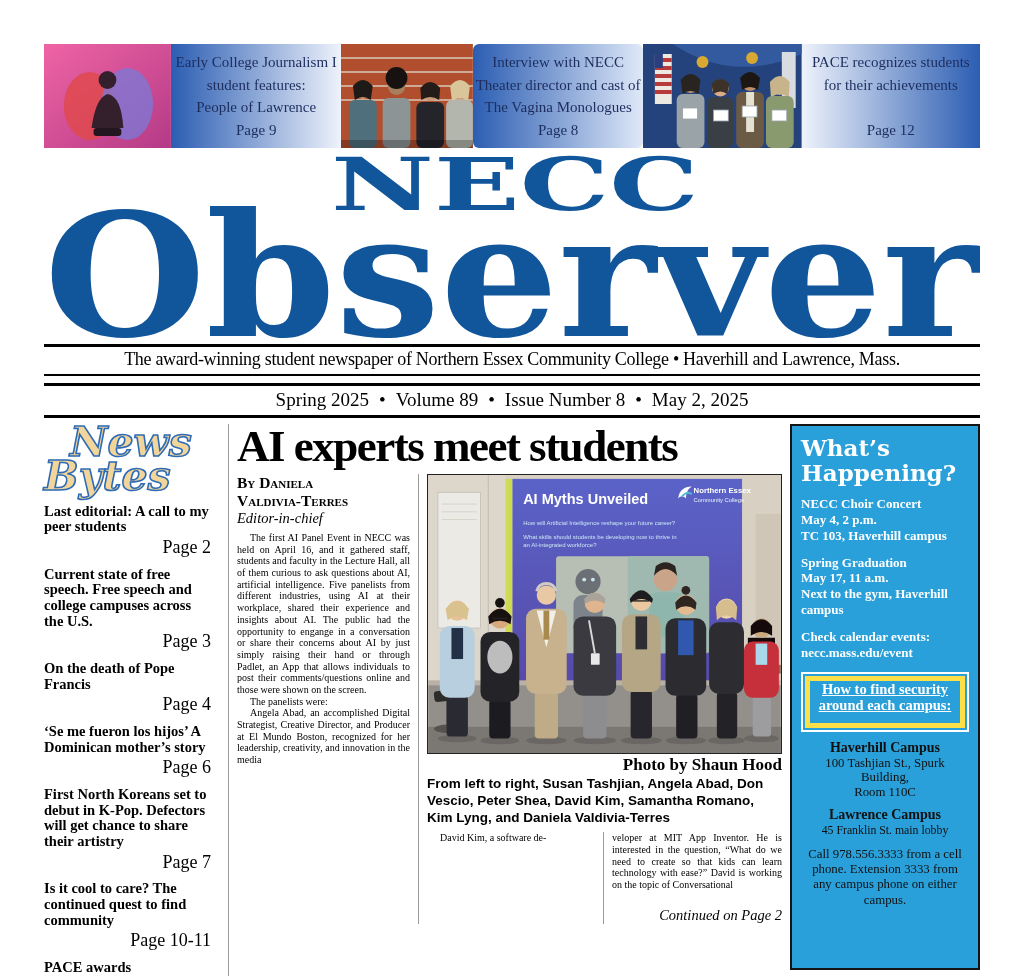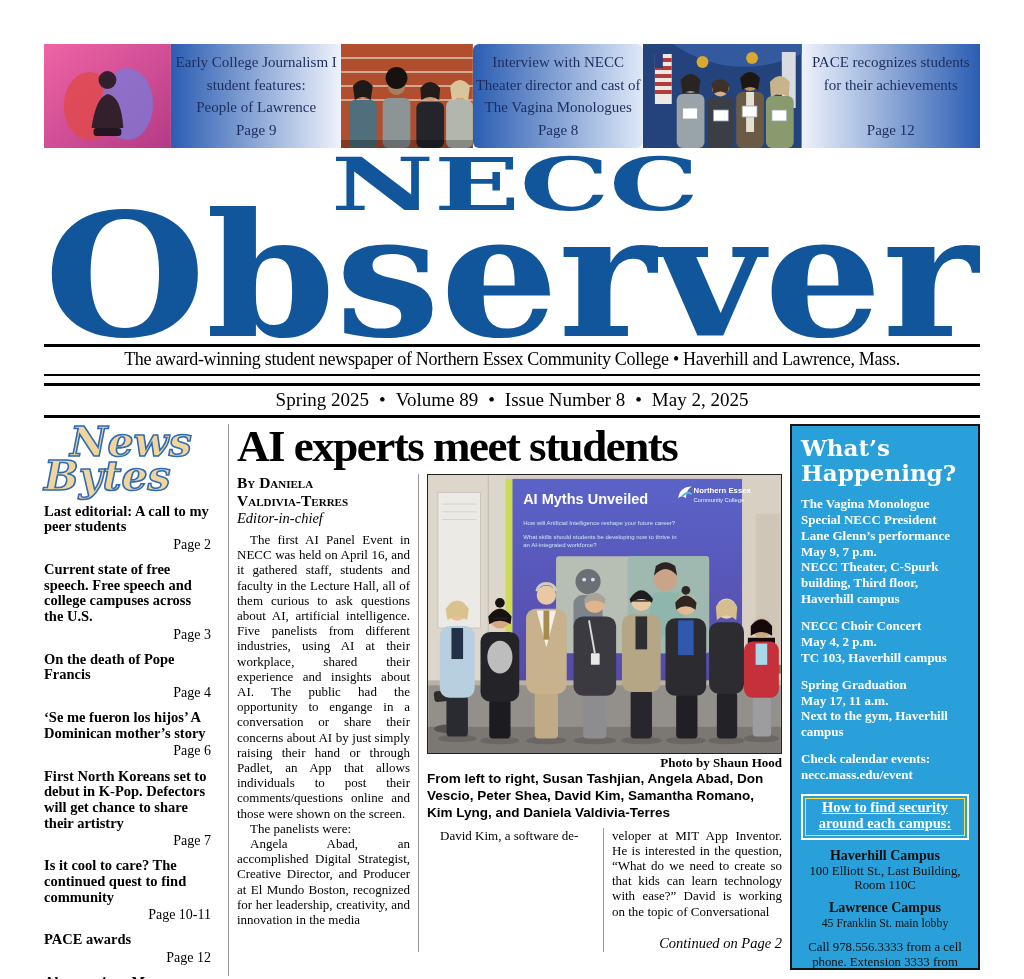--- a/index.html
+++ b/index.html
@@ -33,45 +33,45 @@
 
   
   .nb-logo { margin:2px 0 10px; }
   .nb-line { font-family:"DejaVu Serif", serif; font-style:italic; font-weight:bold;
      font-size:41px; line-height:0.82; color:#f2d59b;
      -webkit-text-stroke:1.6px #2e6bb5; text-stroke:1.6px #2e6bb5; }
   .nb-line.l1 { margin-left:26px; }
   .nb-line.l2 { margin-left:0; }
   .nb-item { margin-bottom:9px; }
   .nb-title { font-weight:bold; font-size:14.5px; line-height:1.08; }
-  .nb-page { text-align:right; font-size:14px; line-height:1.15; padding-right:2px; margin-top:2px; }
+  .nb-page { text-align:right; font-size:18px; line-height:1.15; padding-right:2px; margin-top:2px; }
 
   
   .headline { font-size:45px; font-weight:bold; letter-spacing:-1.5px; line-height:1.0; margin-bottom:5px; white-space:nowrap; }
   .article-grid { display:flex; gap:8px; }
   .a-col1 { width:182px; padding-right:8px; border-right:1px solid #999; }
   .a-right { width:355px; }
   .byline { font-weight:bold; font-size:15.5px; font-variant:small-caps; line-height:1.15; }
   .byrole { font-style:italic; font-size:14.5px; margin-bottom:5px; }
-  .body-p { font-size:13px; line-height:1.17; text-align:justify; text-indent:13px;font-family:Liberation Serif, serif; }
+  .body-p { font-size:10px; line-height:1.17; text-align:justify; text-indent:13px;font-family:Liberation Serif, serif; }
   .body-p.noindent { text-indent:0; }
   .photo { display:block; width:355px; height:280px; border:1px solid #222; background:#d8d0c3; }
-  .credit { font-weight:bold; font-size:13px; text-align:right; line-height:1.2; margin-top:1px; }
+  .credit { font-weight:bold; font-size:17px; text-align:right; line-height:1.2; margin-top:1px; }
   .caption { font-family:"Liberation Sans", sans-serif; font-weight:bold; font-size:13.5px; line-height:1.25; margin:0 0 6px; }
   .bottom-cols { display:flex; gap:8px; }
   .bcol-left { width:177px; padding-right:8px; border-right:1px solid #999; }
   .bcol-right { width:170px; }
   .continued { font-style:italic; font-size:14.5px; text-align:right; margin-top:16px; }
 
   
   .whats-box { background:#2aa0da; border:2px solid #141414; height:546px; padding:10px 9px; overflow:hidden; }
   .wh-title { font-family:"DejaVu Serif", serif; font-weight:bold; color:#fff; font-size:23px; line-height:1.08; white-space:pre-line; margin-bottom:10px; }
   .wh-event { color:#fff; font-weight:bold; font-size:13px; line-height:1.22; white-space:pre-line; margin-bottom:11px; }
   .sec-outer { border:2px solid #fff; padding:2px; margin:2px 0 8px; }
-  .sec-inner { border:1px solid #fde047; padding:1px 3px 3px; }
+  .sec-inner { border:5px solid #fde047; padding:1px 3px 9px; }
   .sec-text { color:#fff; font-weight:bold; font-size:14.5px; line-height:1.1; text-align:center; text-decoration:underline; white-space:pre-line; }
   .campus { text-align:center; color:#101010; margin-bottom:7px; }
   .campus-name { font-weight:bold; font-size:14px; line-height:1.15; }
   .campus-addr { font-size:12.8px; line-height:1.15; white-space:pre-line; }
   .campus-addr.condensed { transform:scaleX(0.92); transform-origin:center; }
   .call-info { color:#101010; font-size:12.8px; line-height:1.2; text-align:center; white-space:pre-line; margin-top:9px; }
 </style>
 </head>
 <body>
 
@@ -384,45 +384,38 @@
             </div>
           </div>
         </div>
       </div>
     </div>
 
     <div class="col-side">
       <div class="whats-box">
         <div class="wh-title">What’s
 Happening?</div>
-        <div class="wh-event">The Vagina Monologue
-Special NECC President
-Lane Glenn’s performance
-May 9, 7 p.m.
-NECC Theater, C-Spurk
-building, Third floor,
-Haverhill campus</div>
         <div class="wh-event">NECC Choir Concert
 May 4, 2 p.m.
 TC 103, Haverhill campus</div>
         <div class="wh-event">Spring Graduation
 May 17, 11 a.m.
 Next to the gym, Haverhill
 campus</div>
         <div class="wh-event">Check calendar events:
 necc.mass.edu/event</div>
         <div class="sec-outer">
           <div class="sec-inner">
             <div class="sec-text">How to find security
 around each campus:</div>
           </div>
         </div>
         <div class="campus">
           <div class="campus-name">Haverhill Campus</div>
-          <div class="campus-addr">100 Elliott St., Last Building,
+          <div class="campus-addr">100 Tashjian St., Spurk Building,
 Room 110C</div>
         </div>
         <div class="campus">
           <div class="campus-name">Lawrence Campus</div>
           <div class="campus-addr condensed">45 Franklin St. main lobby</div>
         </div>
         <div class="call-info">Call 978.556.3333 from a cell
 phone. Extension 3333 from
 any campus phone on either
 campus.</div>

